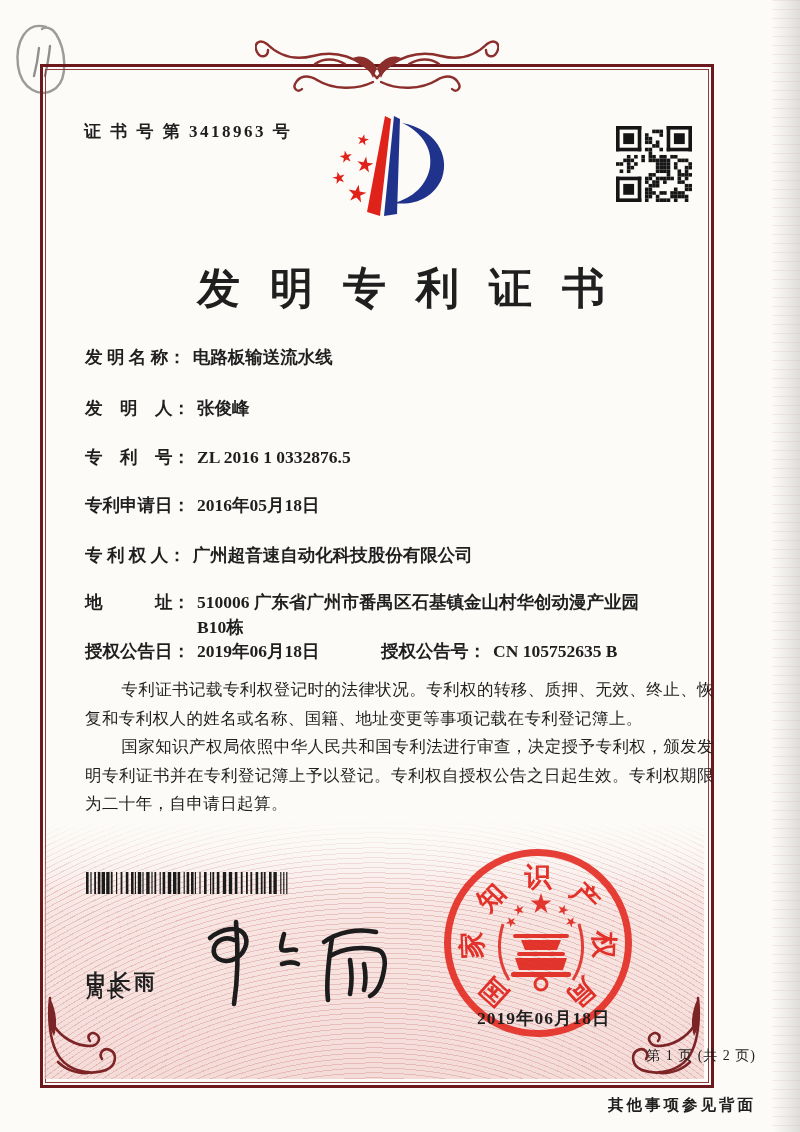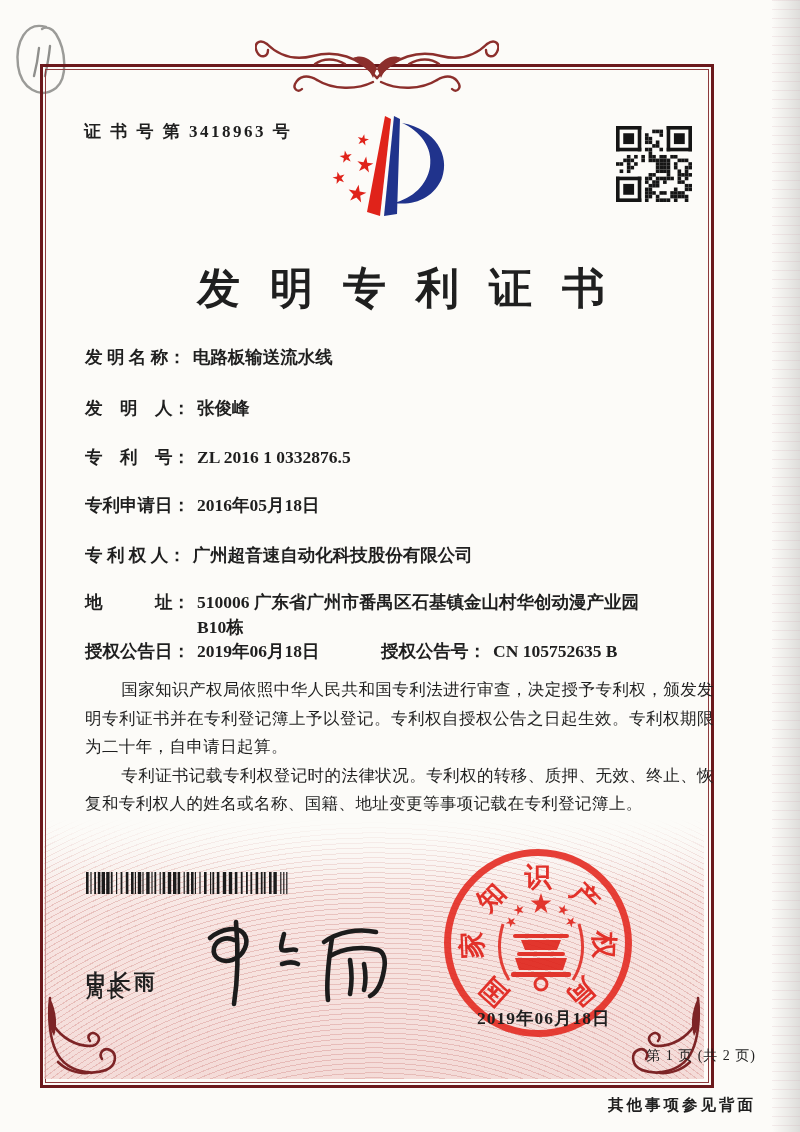--- a/index.html
+++ b/index.html
@@ -300,22 +300,22 @@
   <span class="flabel">地　　　址：</span><span class="fvalue-block">510006 广东省广州市番禺区石基镇金山村华创动漫产业园B10栋</span>
 </div>
 <div class="abs field" style="top:639px;width:629px">
   <span class="flabel">授权公告日：</span><span class="fvalue">2019年06月18日</span>
   <span class="fpair2">
     <span class="flabel">授权公告号：</span><span class="fvalue">CN 105752635 B</span>
   </span>
 </div>
 
 <div class="abs bodytext">
+  <p>专利证书记载专利权登记时的法律状况。专利权的转移、质押、无效、终止、恢复和专利权人的姓名或名称、国籍、地址变更等事项记载在专利登记簿上。</p>
   <p>国家知识产权局依照中华人民共和国专利法进行审查，决定授予专利权，颁发发明专利证书并在专利登记簿上予以登记。专利权自授权公告之日起生效。专利权期限为二十年，自申请日起算。</p>
-  <p>专利证书记载专利权登记时的法律状况。专利权的转移、质押、无效、终止、恢复和专利权人的姓名或名称、国籍、地址变更等事项记载在专利登记簿上。</p>
 </div>
 
 <svg class="abs" style="left:85px;top:872px" width="206" height="22" viewBox="0 0 206 22" id="barcode">
     <rect x="1" y="0" width="2.6" height="22" fill="#1b1b1b"></rect>
     <rect x="5.4" y="0" width="1.2" height="22" fill="#1b1b1b"></rect>
     <rect x="9.200000000000001" y="0" width="1.8" height="22" fill="#1b1b1b"></rect>
     <rect x="12.800000000000002" y="0" width="2.6" height="22" fill="#1b1b1b"></rect>
     <rect x="16.6" y="0" width="3.4" height="22" fill="#1b1b1b"></rect>
     <rect x="21.2" y="0" width="3.4" height="22" fill="#1b1b1b"></rect>
     <rect x="25.799999999999997" y="0" width="1.8" height="22" fill="#1b1b1b"></rect>

